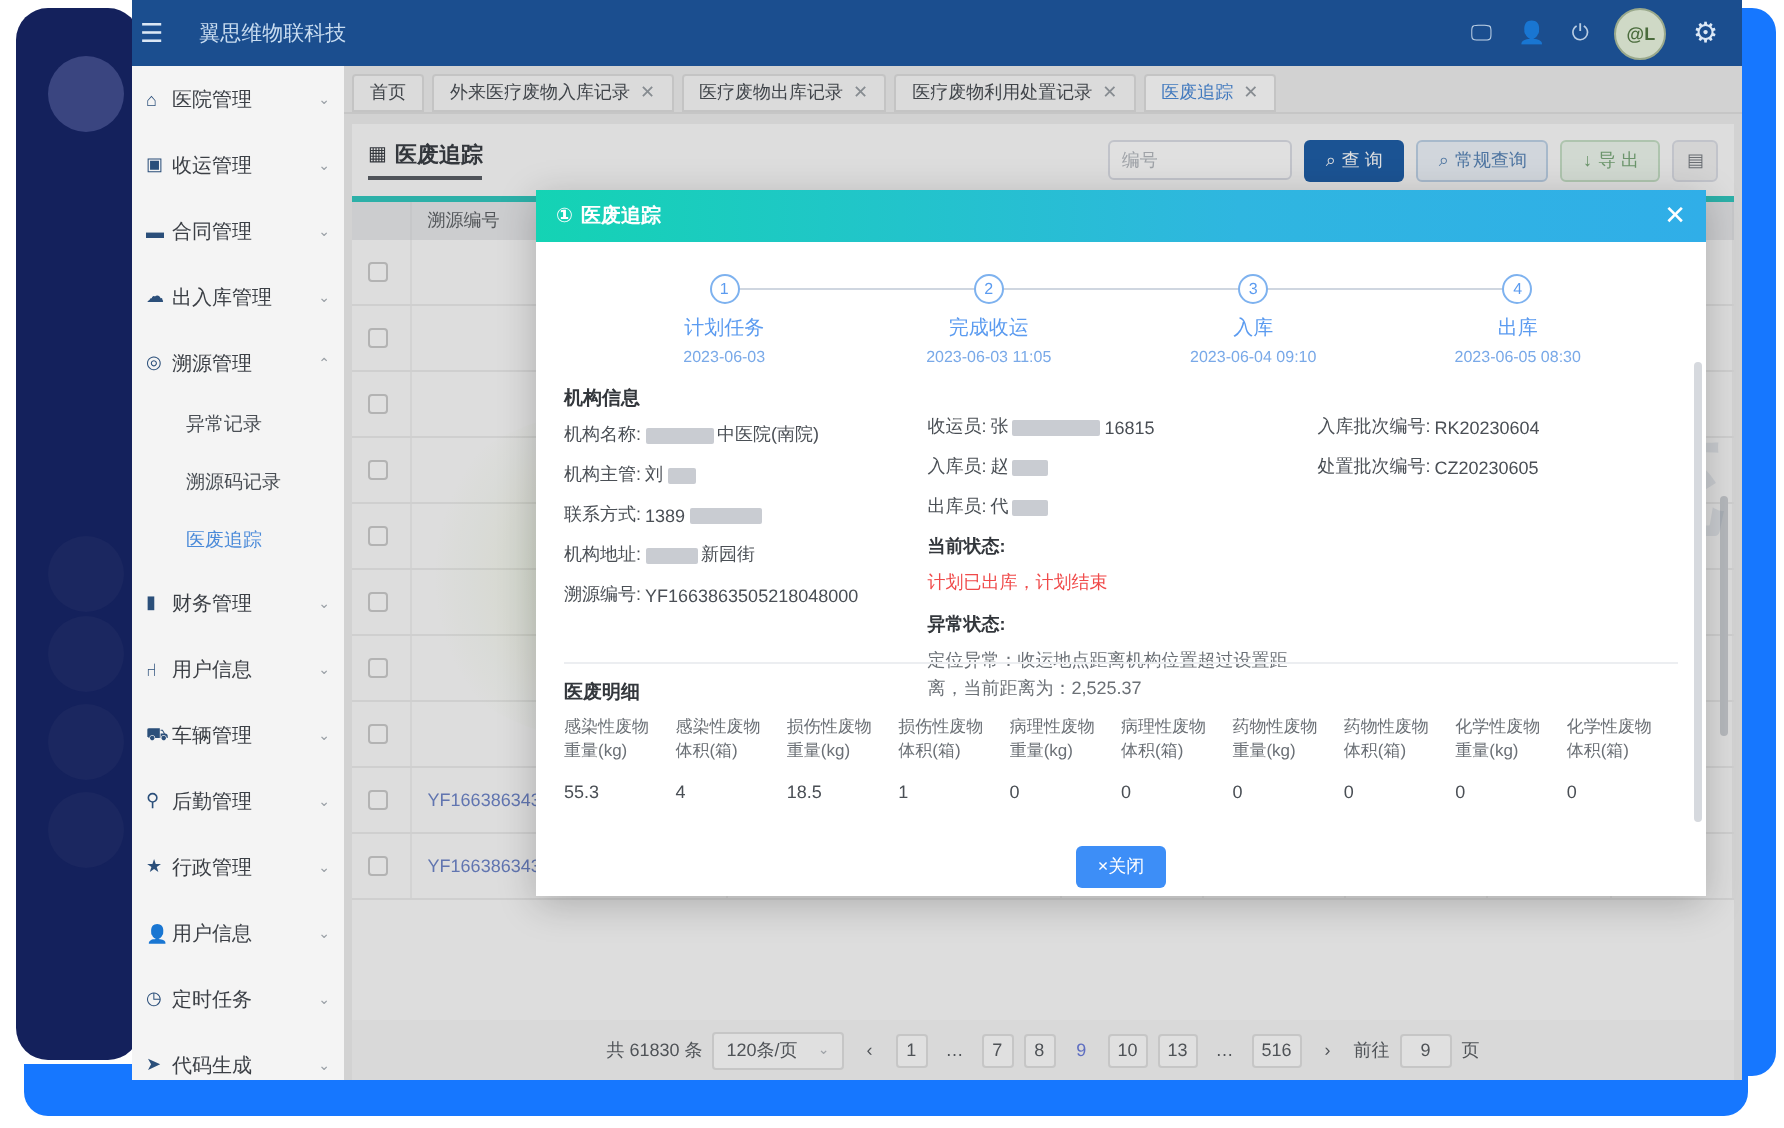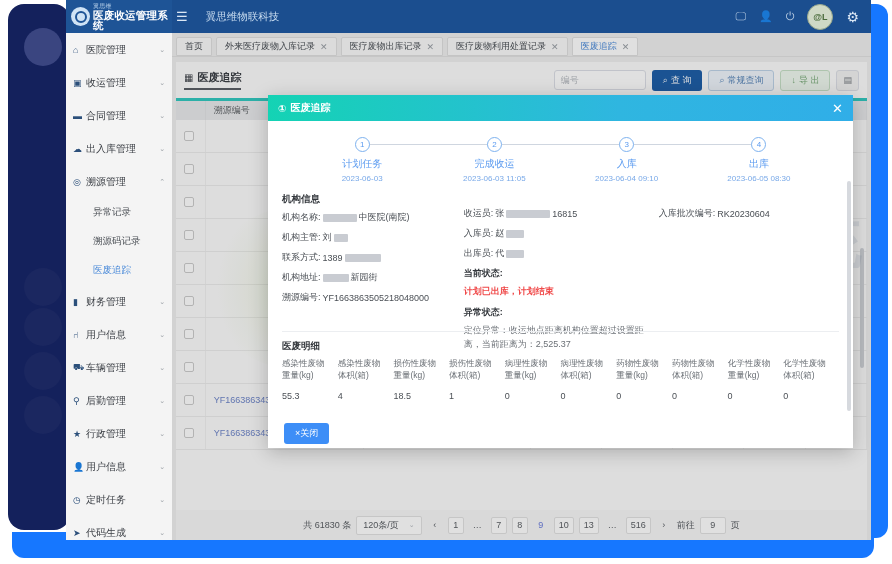--- a/index.html
+++ b/index.html
@@ -162,30 +162,30 @@
   .sec-title { font-size:9.5px; font-weight:bold; color:#33373c; margin-bottom:5px; }
   .info-wrap { display:flex; gap:10px; padding-top:10px; }
   .col { flex:1; }
   .col.c2 { flex:1.05; }
   .col.c3 { flex:1.05; }
   .kv { font-size:9px; color:#4a4f55; margin-bottom:7px; display:flex; align-items:center; gap:2px; }
   .kv .k { color:#4a4f55; }
   .kv .v { color:#4a4f55; }
   .redact { display:inline-block; height:8px; background:#c9ccd2; border-radius:1px; vertical-align:middle; }
   .status-label { font-size:9px; font-weight:bold; color:#33373c; margin:2px 0 5px 0; }
-  .status-red { font-size:9px; color:#f04a4a; font-weight:bold; margin-bottom:8px; }
+  .status-red { font-size:9px; color:#f04a4a; font-weight:normal; margin-bottom:8px; }
   .status-note { font-size:9px; color:#6b7076; line-height:1.5; }
 
   .detail-box { position:absolute; left:14px; right:14px; top:210px; border-top:1px solid #eceef1; padding-top:8px; }
   .dt-head { display:flex; }
   .dt-cell { flex:1; font-size:8.5px; color:#6b7076; line-height:1.4; }
   .dt-vals { display:flex; margin-top:9px;justify-content:center; }
   .dt-val { flex:1; font-size:9px; color:#4a4f55; }
 
-  .modal-foot { height:30px; display:flex; align-items:center; justify-content:flex-start; padding:0 16px; }
+  .modal-foot { height:30px; display:flex; align-items:center; justify-content:center; padding:0 16px; }
   .close-btn { background:#3d8ef7; color:#fff; font-size:9px; padding:4px 11px; border-radius:3px; cursor:pointer; }
 
   .mscroll { position:absolute; right:2px; top:60px; width:4px; height:230px; background:#d6d9de; border-radius:2px; }
   .tscroll { position:absolute; right:3px; top:150px; width:4px; height:120px; background:#d0d3d8; border-radius:2px; }
 </style>
 </head>
 <body>
 
 <div id="root">
 
@@ -195,29 +195,20 @@
     <div class="deco-dot d3"></div>
     <div class="deco-dot d4"></div>
     <div class="deco-dot d5"></div>
   </div>
   <div class="deco-blue-right"></div>
   <div class="deco-blue-bottom"></div>
 
   <div class="app">
 
     <div class="topbar">
-      <div class="logo-box">
-        <div class="logo-mark">
-            <div class="inner"></div>
-          </div>
-        <div class="logo-text">
-          <span class="t1">翼思维</span>
-          <span class="t2">医废收运管理系统</span>
-        </div>
-      </div>
       <span class="hamburger">☰</span>
       <span class="sys-name">翼思维物联科技</span>
 
       <div class="top-right">
         <span class="tr-icon">🖵</span>
         <span class="tr-icon">👤</span>
         <span class="tr-icon">⏻</span>
         <div class="avatar">
           <span>@L</span>
         </div>
@@ -606,20 +597,24 @@
               <div class="status-red">计划已出库，计划结束</div>
               <div class="status-label">异常状态:</div>
               <div class="status-note" style="width:185px">定位异常：收运地点距离机构位置超过设置距离，当前距离为：2,525.37</div>
             </div>
 
             <div class="col c3">
               <div class="kv" style="margin-top:14px">
                 <span class="k">入库批次编号:</span>
                 <span class="v">RK20230604</span>
               </div>
+              <div class="kv">
+                <span class="k">处置批次编号:</span>
+                <span class="v">CZ20230605</span>
+              </div>
             </div>
           </div>
 
           <div class="detail-box">
             <div class="sec-title">医废明细</div>
             <div class="dt-head" id="detail-head">
                 <div class="dt-cell">
                   <div>感染性废物</div>
                   <div>重量(kg)</div>
                 </div>

